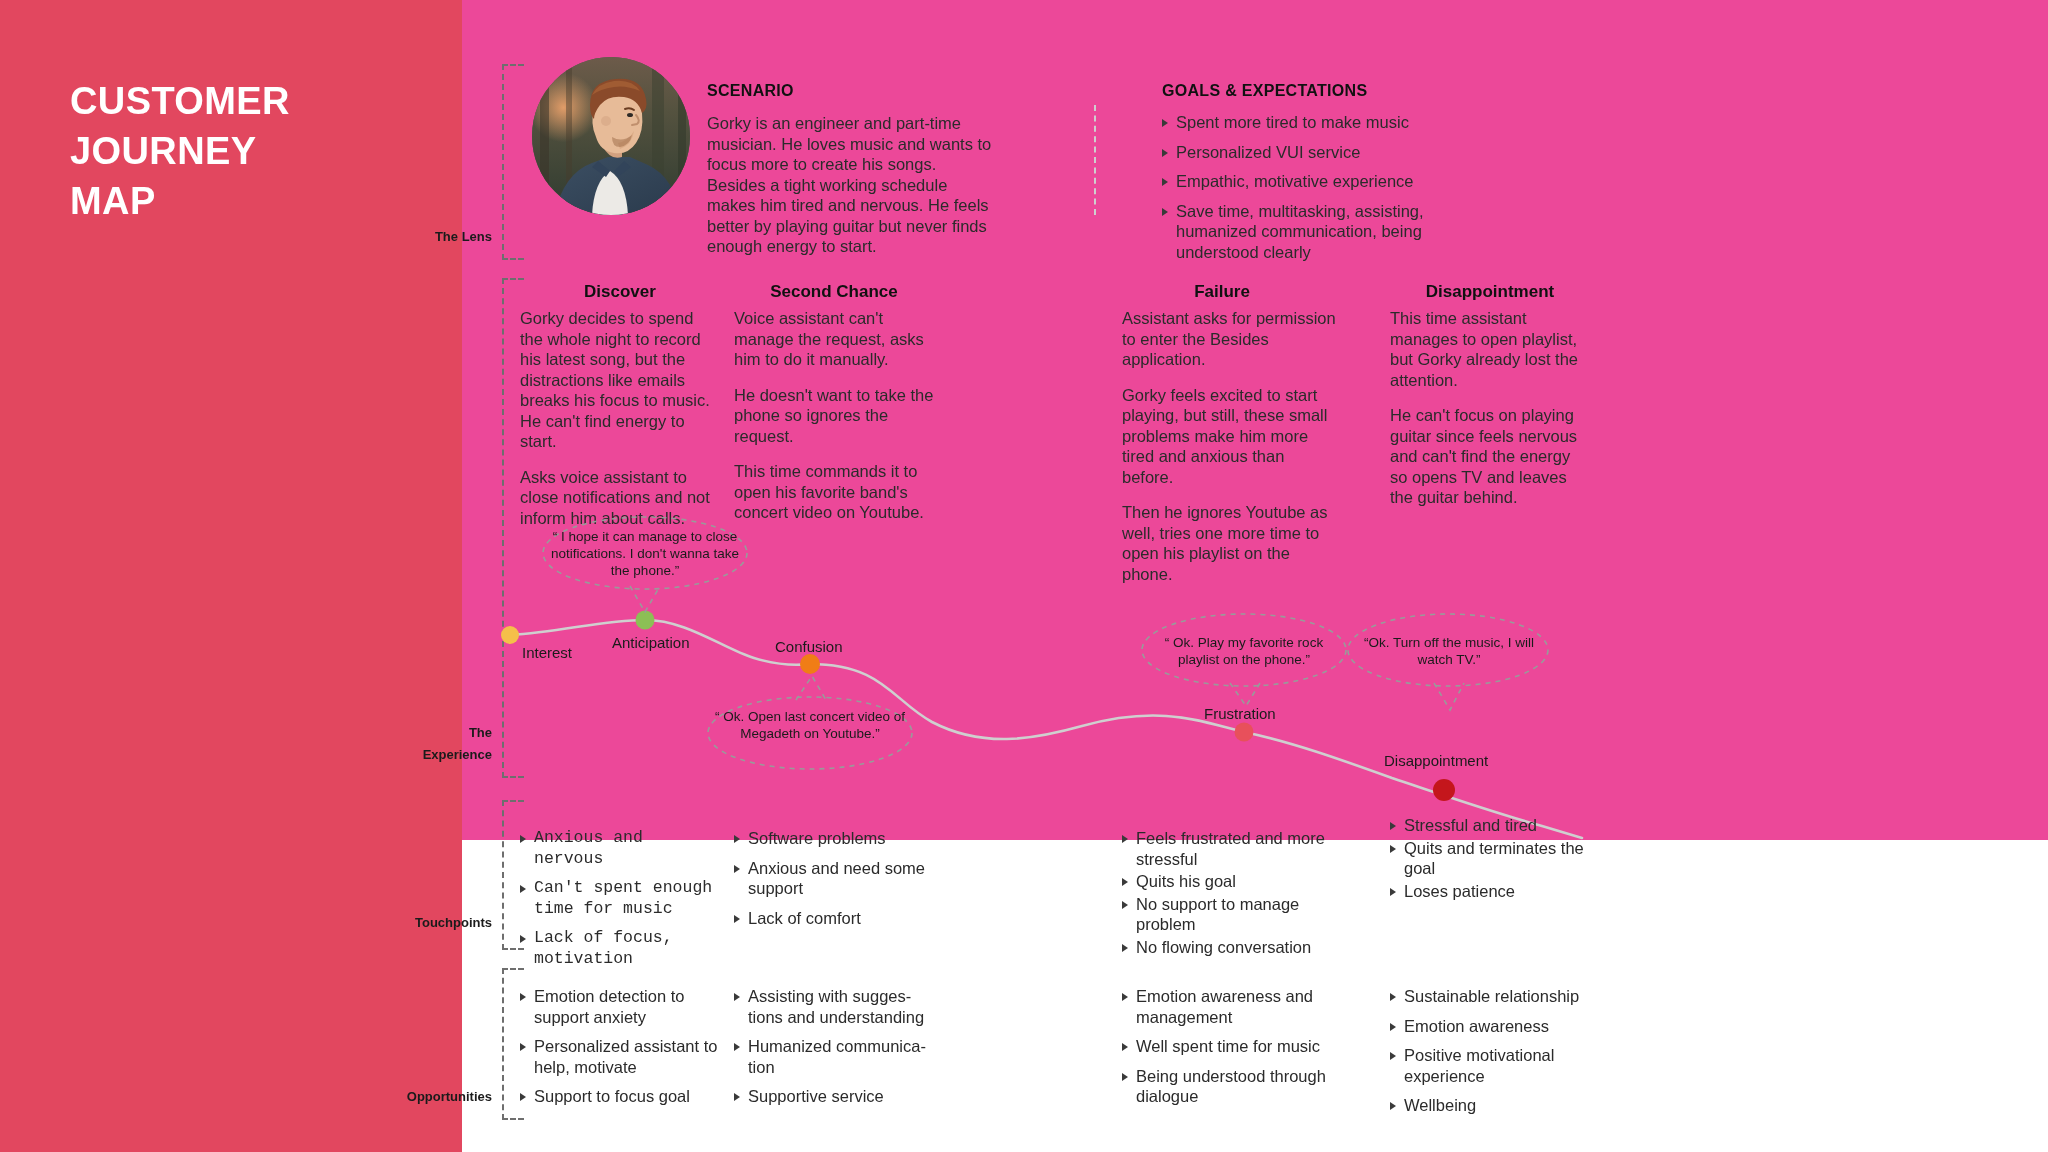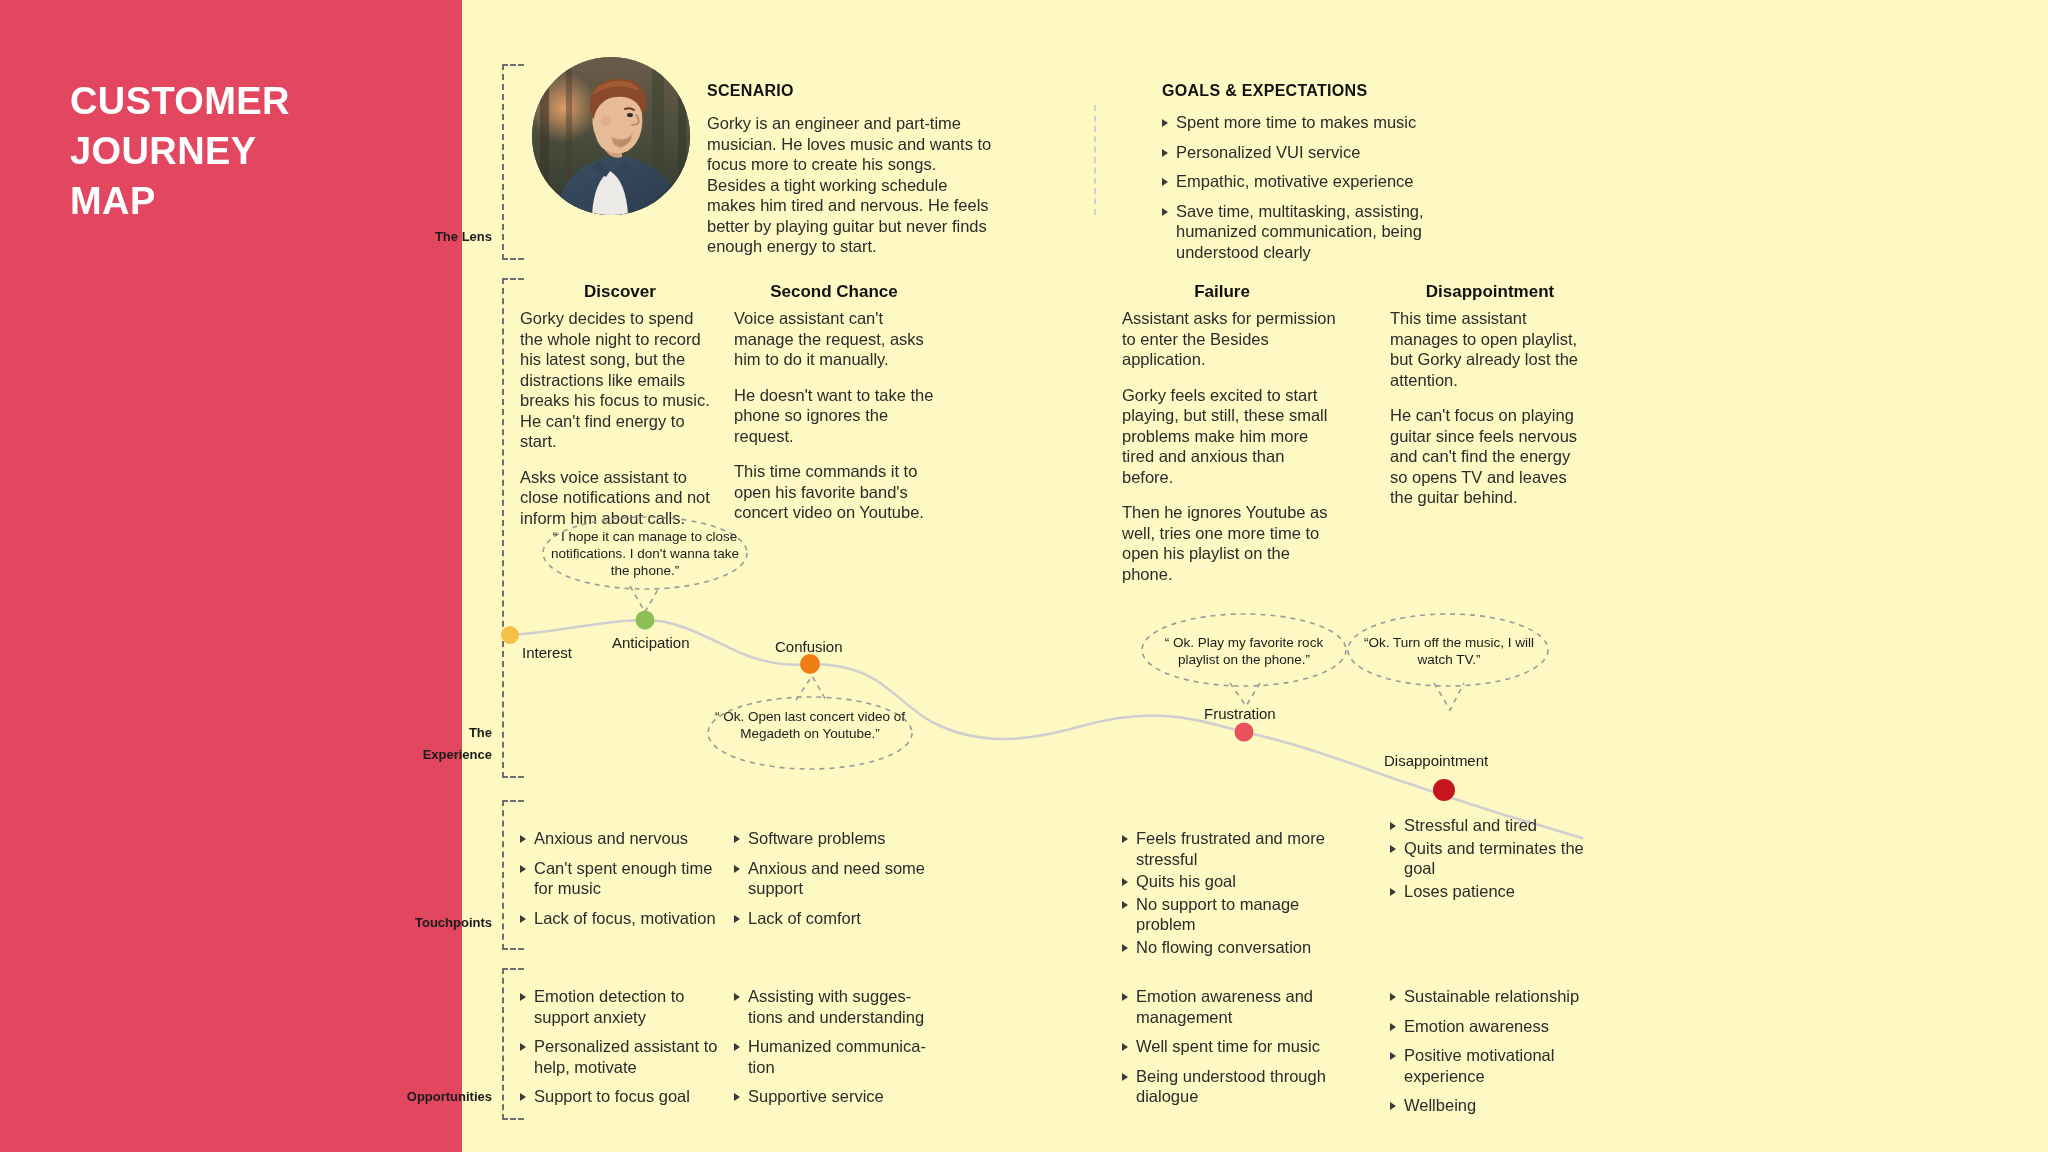--- a/index.html
+++ b/index.html
@@ -3,21 +3,21 @@
 <meta charset="utf-8">
 <title>Customer Journey Map</title>
 <style>
   * { box-sizing: border-box; margin: 0; padding: 0; }
   html, body {
     width: 2048px; height: 1152px;
     background: #ffffff;
     font-family: "Liberation Sans", "DejaVu Sans", sans-serif;
     overflow: hidden;
   }
-  #root { position: relative; width: 2048px; height: 1152px; background: #fef9c3; }
+  #root { position: relative; width: 2048px; height: 840px; background: #ec4899; }
 
   
   .pink-panel {
     position: absolute; left: 0; top: 0;
     width: 462px; height: 1152px;
     background: #E2475F;
   }
   .map-title {
     position: absolute; left: 70px; top: 76px;
     width: 340px;
@@ -186,21 +186,21 @@
       </svg>
     </div>
 
     <div class="sec-head" style="left:245px; top:82px;">SCENARIO</div>
     <div class="sec-body" style="left:245px; top:113px; width:286px;">Gorky is an engineer and part-time musician. He loves music and wants to focus more to create his songs. Besides a tight working schedule makes him tired and nervous. He feels better by playing guitar but never finds enough energy to start.</div>
 
     <div style="position:absolute; left:632px; top:105px; height:110px; border-left:2px dashed #cfcfcf;"></div>
 
     <div class="sec-head" style="left:700px; top:82px;">GOALS &amp; EXPECTATIONS</div>
     <ul class="bul spaced" style="position:absolute; left:700px; top:112px; width:300px;">
-      <li>Spent more time to makes music</li>
+      <li>Spent more tired to make music</li>
       <li>Personalized VUI service</li>
       <li>Empathic, motivative experience</li>
       <li>Save time, multitasking, assisting, humanized communication, being understood clearly</li>
     </ul>
 
     <div class="bracket" style="left:40px; top:278px; width:22px; height:500px;"></div>
     <div class="row-label" style="left:-130px; top:722px; width:160px;">
       <span>The</span><br>
       <span>Experience</span>
     </div>
@@ -278,21 +278,21 @@
     <div class="emo-label" style="left:922px; top:752px;">Disappointment</div>
 
     <div class="bubble-text" style="left:86px; top:528px; width:194px;">“ I hope it can manage to close notifications. I don't wanna take the phone.”</div>
     <div class="bubble-text" style="left:251px; top:708px; width:194px;">“ Ok. Open last concert video of Megadeth on Youtube.”</div>
     <div class="bubble-text" style="left:685px; top:634px; width:194px;">“ Ok. Play my favorite rock playlist on the phone.”</div>
     <div class="bubble-text" style="left:890px; top:634px; width:194px;">“Ok. Turn off the music, I will watch TV.”</div>
 
     <div class="bracket" style="left:40px; top:800px; width:22px; height:150px;"></div>
     <div class="row-label" style="left:-130px; top:912px; width:160px;">Touchpoints</div>
 
-    <ul class="bul spaced cell" style="left:58px; top:828px; width:200px;">
+    <ul class="bul spaced cell" style="left:58px; top:828px; width:200px;font-family:Liberation Mono, monospace;">
       <li>Anxious and nervous</li>
       <li>Can't spent enough time for music</li>
       <li>Lack of focus, motivation</li>
     </ul>
     <ul class="bul spaced cell" style="left:272px; top:828px; width:200px;">
       <li>Software problems</li>
       <li>Anxious and need some support</li>
       <li>Lack of comfort</li>
     </ul>
     <ul class="bul cell" style="left:660px; top:828px; width:215px;">

